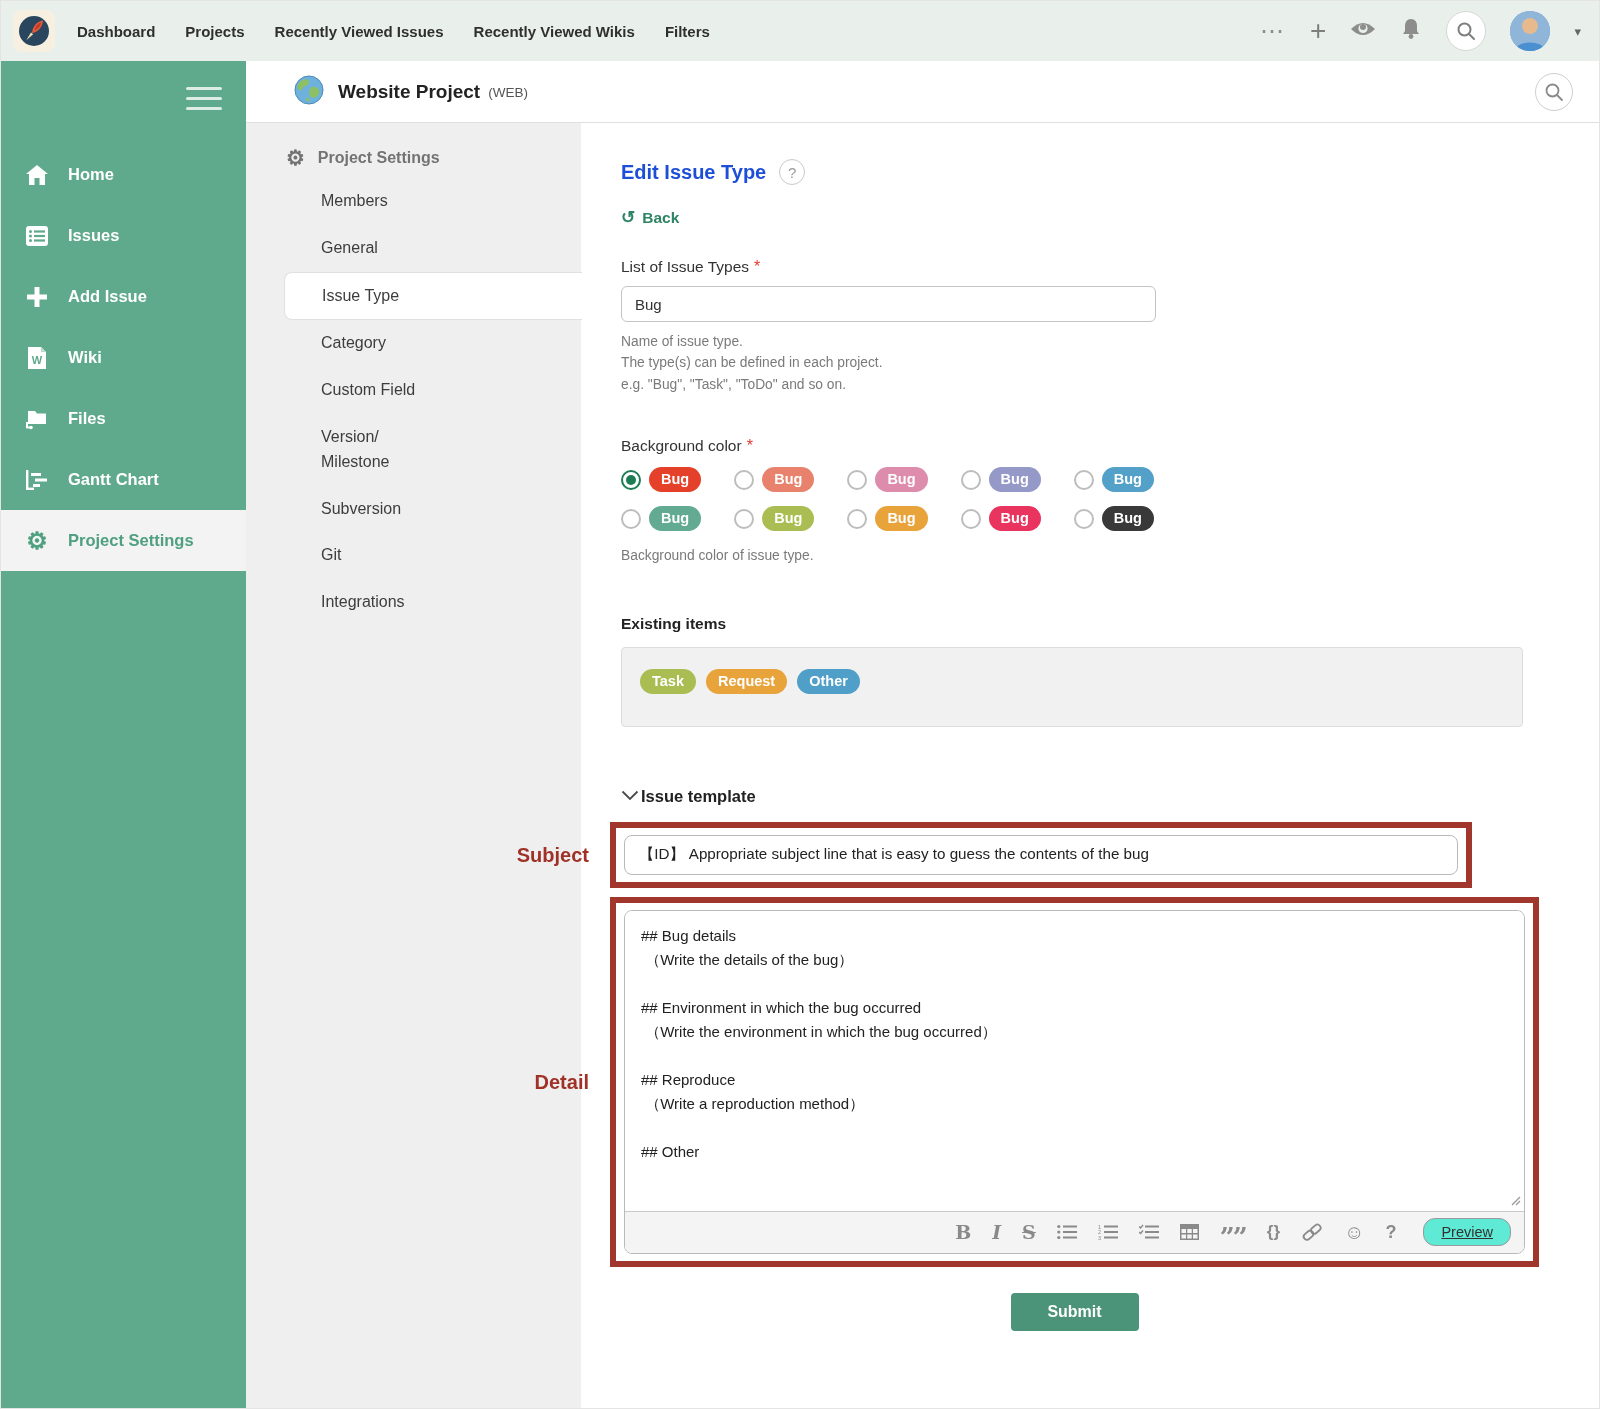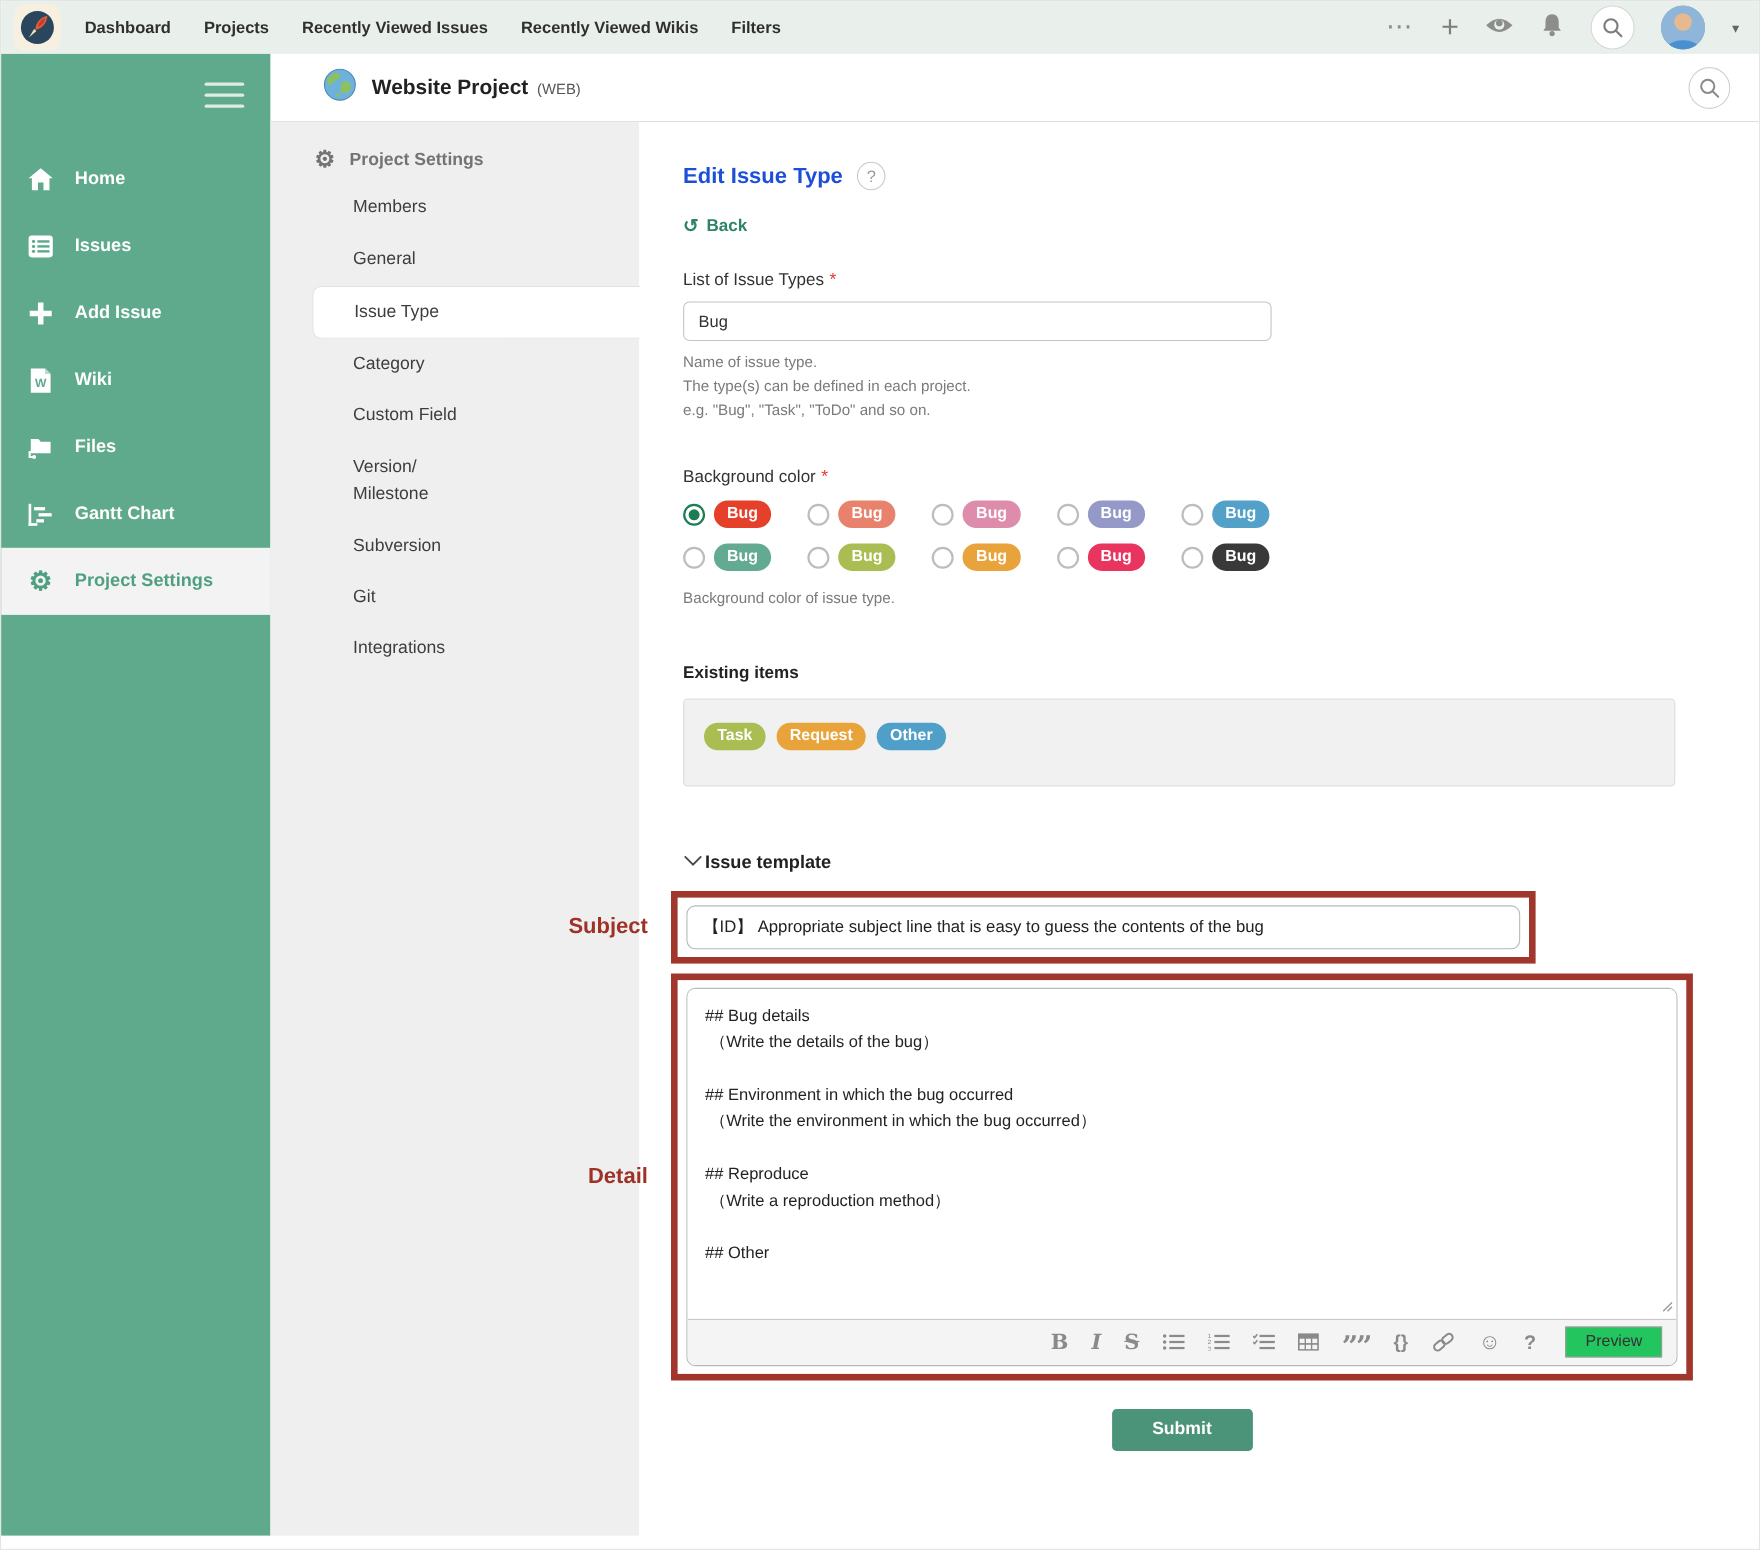--- a/index.html
+++ b/index.html
@@ -1,20 +1,20 @@
 <!DOCTYPE html>
 <html><head>
 <meta charset="utf-8">
 <style>
   * { margin:0; padding:0; box-sizing:border-box; }
   body { background:#fff; font-family:"Liberation Sans", sans-serif; }
   .page { width:1600px; height:1409px; border:1px solid #e4e4e4; background:#fff; position:relative; overflow:hidden; }
 
   
-  .topnav { height:48px; background:#e9f0eb; display:flex; align-items:center; padding:0 18px 0 12px; }
+  .topnav { height:60px; background:#e9f0eb; display:flex; align-items:center; padding:0 18px 0 12px; }
   .logo { width:42px; height:42px; border-radius:9px; background:#f7f0e1; display:flex; align-items:center; justify-content:center; margin-right:22px; }
   .topnav-items { display:flex; gap:30px; }
   .topnav-item { font-size:15px; font-weight:600; color:#2f2f2f; cursor:pointer; }
   .topnav-right { margin-left:auto; display:flex; align-items:center; gap:24px; color:#8d8d8d; }
   .glyph-ellipsis { font-size:24px; letter-spacing:2px; color:#8d8d8d; line-height:20px; }
   .glyph-plus { font-size:28px; font-weight:400; color:#7e7e7e; line-height:24px; }
   .search-circle { width:40px; height:40px; border-radius:50%; background:#fff; border:1px solid #d6d6d6; display:flex; align-items:center; justify-content:center; }
   .avatar { width:40px; height:40px; border-radius:50%; overflow:hidden; background:#76a7cf; }
   .glyph-caret { font-size:13px; color:#666; }
 
@@ -67,38 +67,38 @@
   .bg-help { margin-top:14px; }
 
   .existing-label { margin-top:48px; font-size:15.5px; font-weight:700; color:#222; }
   .existing-box { margin-top:14px; width:902px; height:80px; background:#f1f1f2; border:1px solid #dcdcdc; border-radius:4px; padding:21px 18px; display:flex; gap:10px; align-items:flex-start; }
   .existing-box .badge { cursor:pointer; }
 
   .template-head { margin-top:60px; display:flex; align-items:flex-start; gap:2px; cursor:pointer; }
   .template-label { font-size:16.5px; font-weight:700; color:#222; }
 
   .red-frame { border:6px solid #a1362c; padding:7px 8px; position:relative; background:#fff; }
-  .frame-subject { margin-top:16px; margin-left:-11px; width:786px; }
+  .frame-subject { margin-top:16px; margin-left:-11px; width:862px; }
   .frame-detail  { margin-top:9px;  margin-left:-11px; width:929px; }
   .anno { position:absolute; right:calc(100% + 27px); top:50%; transform:translateY(-50%); font-size:20px; font-weight:700; color:#9f3127; white-space:nowrap; }
   .subject-input { width:100%; height:40px; border:1px solid #b9b9b9; border-radius:8px; padding:0 14px; font-size:15.2px; color:#222; font-family:inherit; }
 
   .editor { border:1px solid #b9b9b9; border-radius:8px; overflow:hidden; position:relative; }
   .editor textarea { display:block; width:100%; height:300px; border:none; resize:none; padding:13px 16px; font-size:15px; line-height:1.6; color:#222; font-family:inherit; outline:none; }
   .resize-handle { position:absolute; right:3px; top:281px; color:#9a9a9a; }
   .editor-toolbar { border-top:1px solid #c9c9c9; background:#f4f4f4; height:42px; display:flex; align-items:center; justify-content:flex-end; gap:21px; padding:0 13px; color:#8a8a8a; }
   .tb { display:flex; align-items:center; justify-content:center; cursor:pointer; color:#8a8a8a; }
   .tb-b { font-family:"DejaVu Serif", serif; font-weight:700; font-size:19px; }
   .tb-i { font-family:"DejaVu Serif", serif; font-style:italic; font-weight:600; font-size:19px; }
   .tb-s { font-family:"DejaVu Serif", serif; font-weight:600; font-size:19px; text-decoration:line-through; }
   .tb-quote { font-family:"DejaVu Serif", serif; font-weight:700; font-size:26px; line-height:10px; letter-spacing:-2px; margin-top:10px; }
   .tb-braces { font-size:17px; font-weight:700; }
   .tb-smile { font-size:20px; }
   .tb-q { font-size:18px; font-weight:600; }
-  .preview-btn { margin-left:6px; background:#22c55e; border:1px solid #9a9a9a; border-radius:0; padding:5px 17px; font-size:14.5px; color:#333; cursor:pointer; font-family:inherit; }
+  .preview-btn { margin-left:6px; background:#5eead4; border:1px solid #9a9a9a; border-radius:12px; padding:5px 17px; font-size:14.5px; color:#333; cursor:pointer; font-family:inherit;text-decoration:underline; }
 
   .submit-row { margin-top:26px; width:929px; margin-left:-11px; display:flex; justify-content:center; }
   .submit-btn { width:128px; height:38px; background:#4b9379; color:#fff; border:none; border-radius:4px; font-size:16px; font-weight:700; cursor:pointer; font-family:inherit; }
 </style>
 </head>
 <body>
 
 <div class="page">
 
   <header class="topnav">

